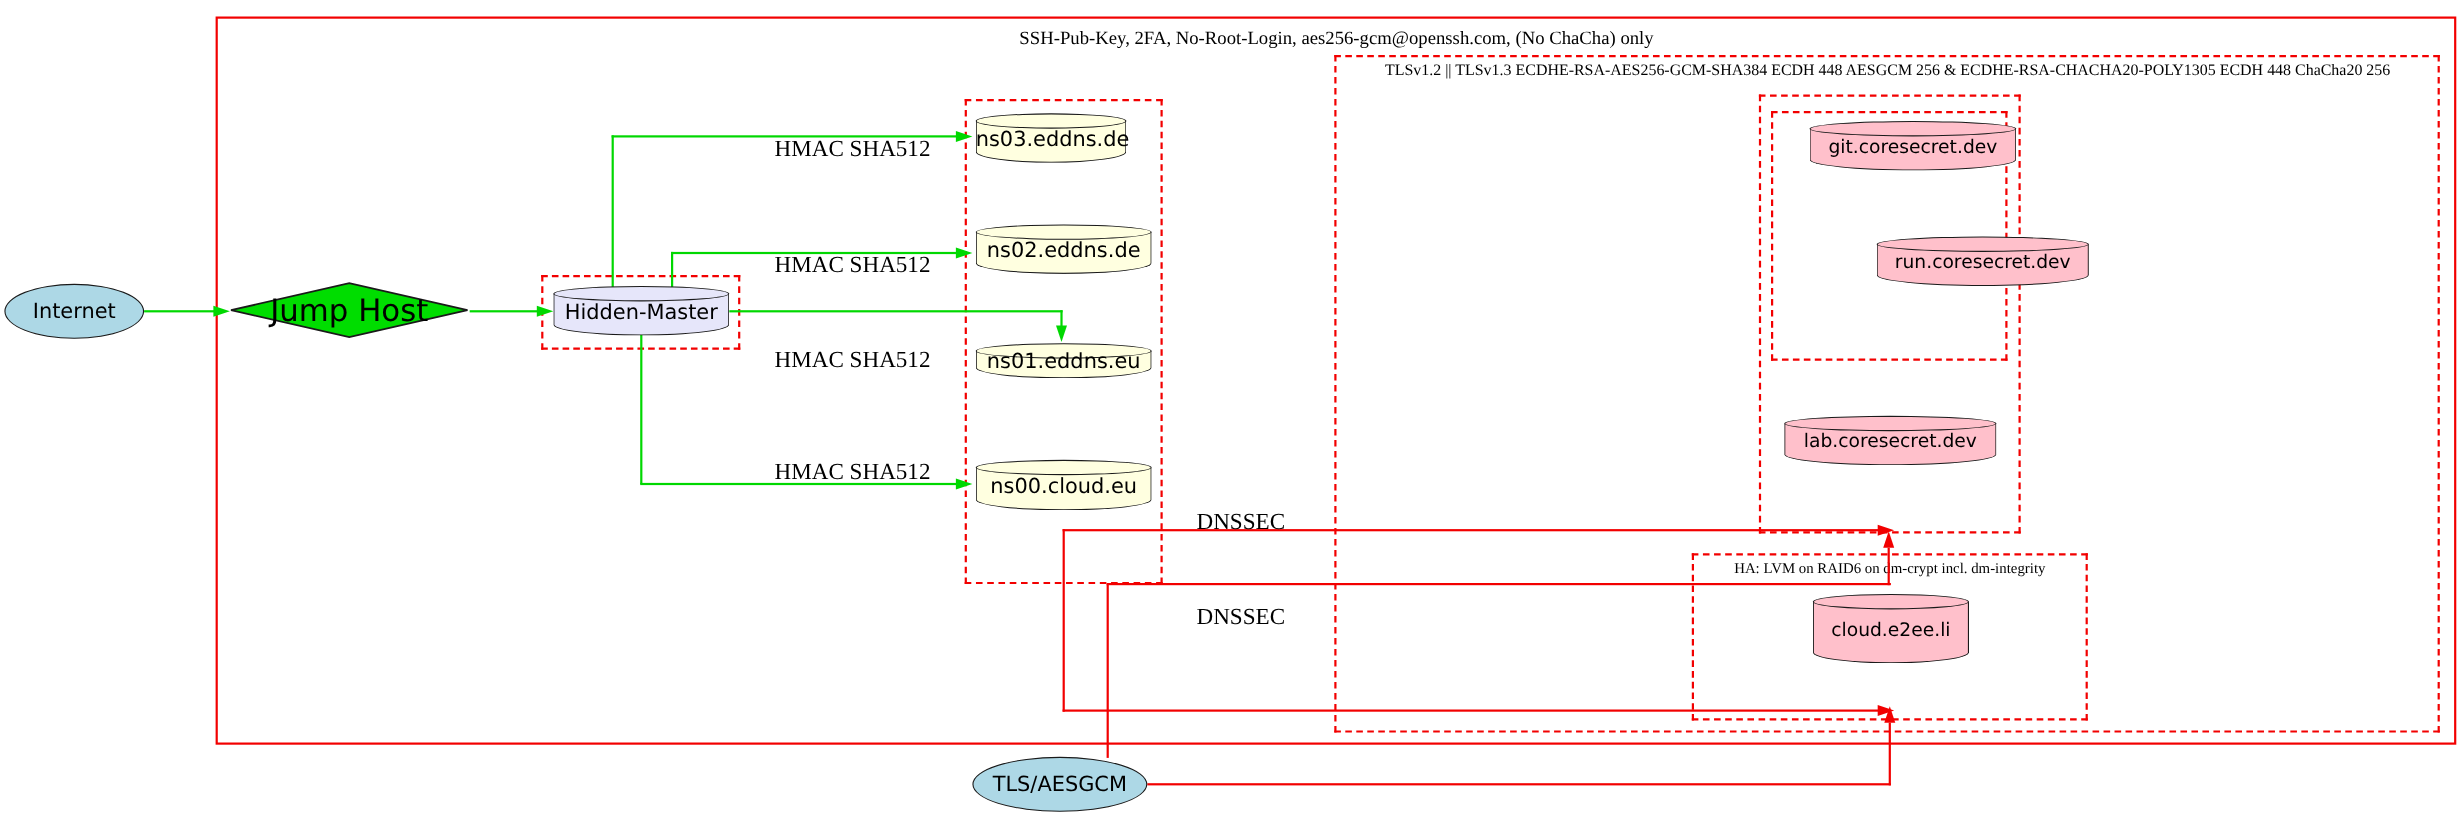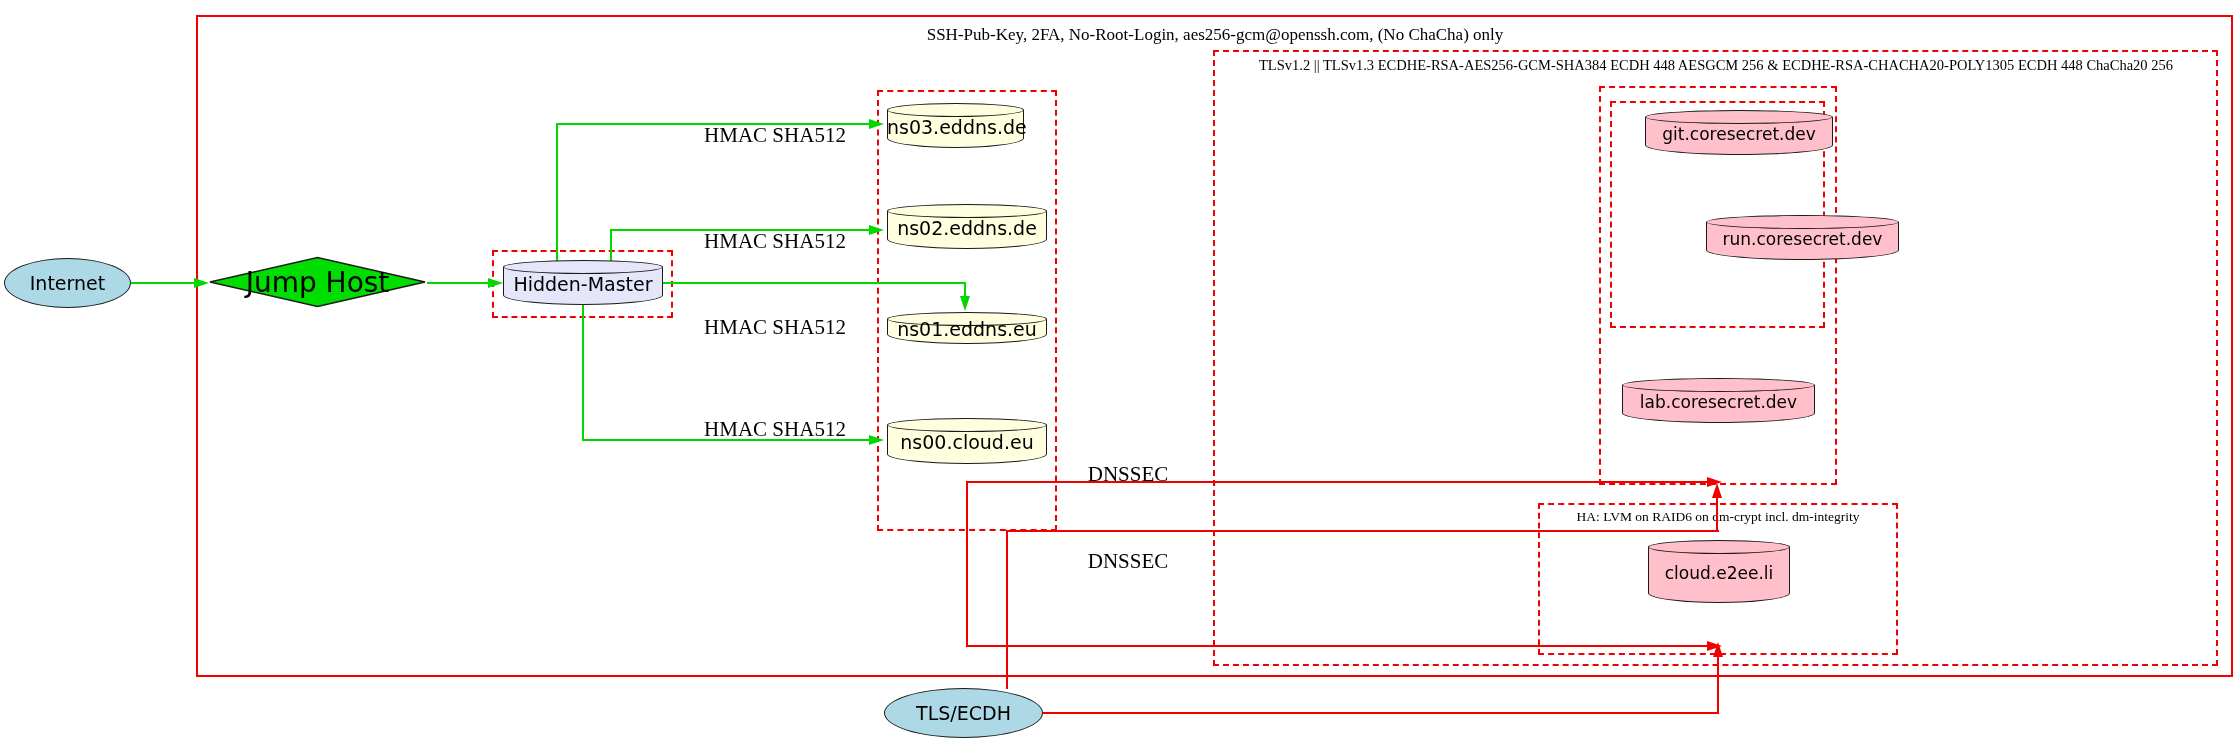--- a/index.html
+++ b/index.html
@@ -172,16 +172,16 @@
     <div class="cyl-label nlabel-sm">lab.coresecret.dev</div>
   </div>
 
   <div class="cyl pink" style="left:1648px;top:540px;width:142px;height:63px;">
     <div class="cyl-body"></div>
     <div class="cyl-lid"></div>
     <div class="cyl-label nlabel-sm">cloud.e2ee.li</div>
   </div>
 
   <div class="node-ellipse blue" style="left:884px;top:688px;width:159px;height:50px;">
-    <span class="nlabel">TLS/ECDH</span>
+    <span class="nlabel">TLS/AESGCM</span>
   </div>
 
 </div>
 
 </body></html>

